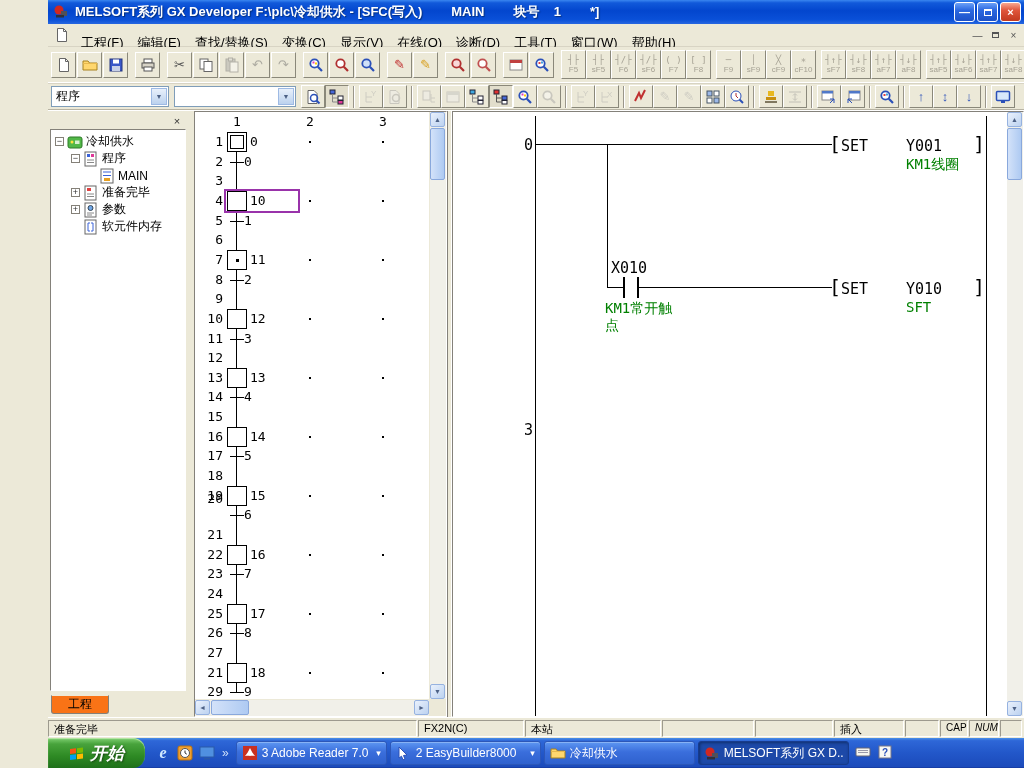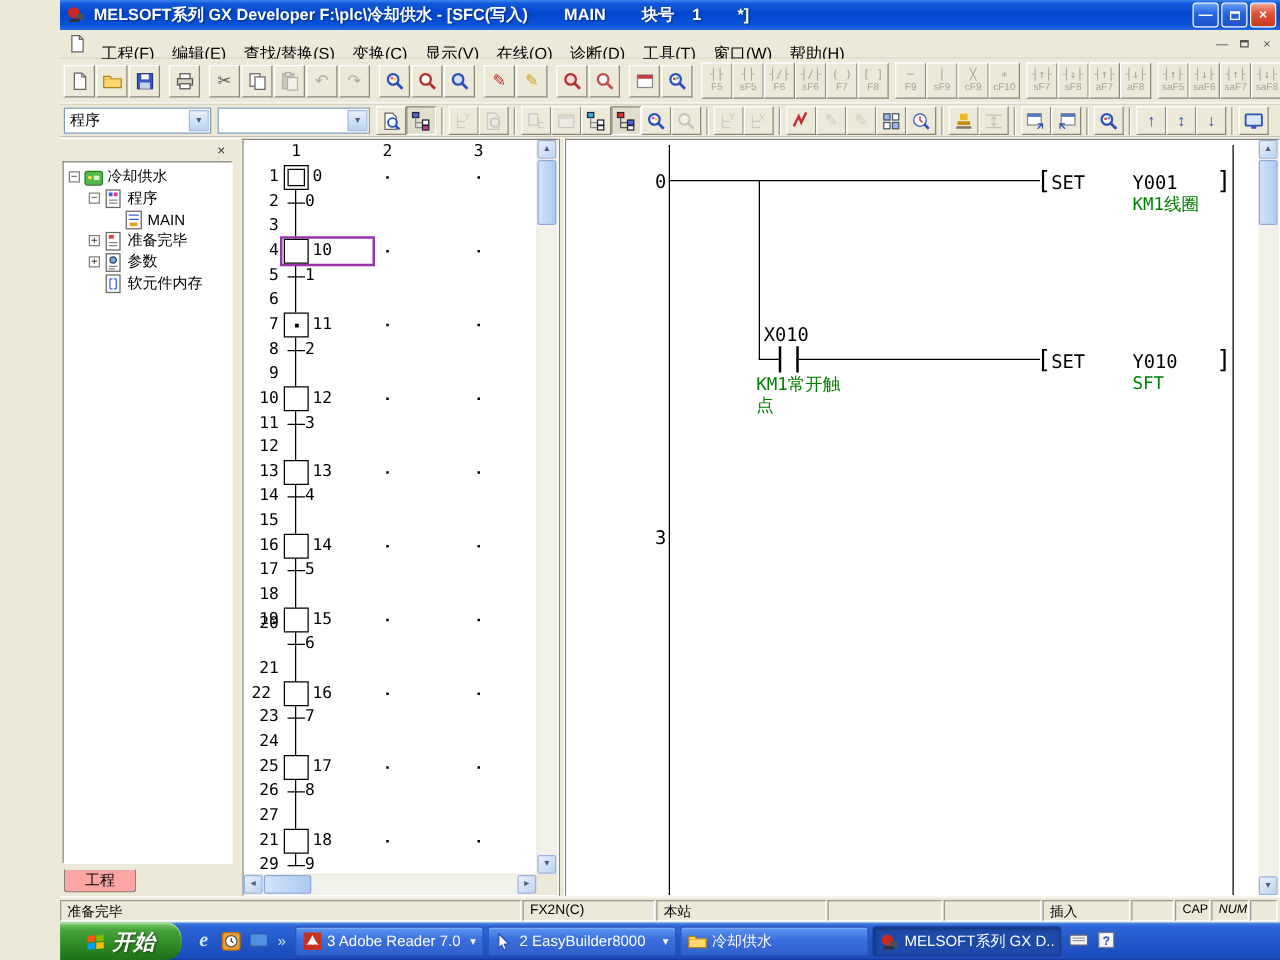--- a/index.html
+++ b/index.html
@@ -68,21 +68,21 @@
     font-size:11px; line-height:11px; color:#333; background:#ECE9D8; border:1px solid #ECE9D8; }
   #tree-box { height:562px; background:#fff; border:1px solid; border-color:#84817A #fff #fff #84817A;
     overflow:hidden; padding:3px 0 0 2px; }
   .tree-row { height:17px; display:flex; align-items:center; white-space:nowrap; }
   .expander { width:9px; height:9px; flex:0 0 auto; border:1px solid #848078; background:#fff;
     font-size:9px; line-height:7px; text-align:center; color:#333; margin-right:3px; }
   .exp-spacer { width:12px; flex:0 0 auto; }
   .tree-ico { width:16px; height:15px; flex:0 0 auto; margin-right:3px; }
   .tree-label { font-size:12px; color:#000; }
   #dock-tabzone { flex:1; display:flex; align-items:flex-end; padding:2px 0 1px 1px; }
-  #project-tab { width:58px; height:19px; background:#fca5a5; border:1px solid #848078; border-top-color:#ECE9D8;
+  #project-tab { width:58px; height:19px; background:#f97316; border:1px solid #848078; border-top-color:#ECE9D8;
     border-radius:0 0 3px 3px; display:flex; align-items:center; justify-content:center; font-size:12px; }
 
   #splitter { width:6px; flex:0 0 auto; }
 
   
   #sfc-panel { width:253px; flex:0 0 auto; position:relative; background:#ECE9D8;
     border:1px solid; border-color:#84817A #fff #fff #84817A; }
   #sfc-content { position:absolute; left:0; top:0; right:17px; bottom:17px; background:#fff; overflow:hidden; }
   .sfc-col { position:absolute; width:16px; text-align:center; font:13px "DejaVu Sans Mono",monospace; color:#000; top:2px; }
   .sfc-num { position:absolute; left:0; width:28px; text-align:right; font:13px "DejaVu Sans Mono",monospace; color:#000; }
@@ -796,21 +796,21 @@
           <span class="sfc-num" style="top: 356.05px;">18</span>
           <span class="sfc-num" style="top: 375.7px;">19</span>
           <div class="sfc-box" style="top: 373.7px;"></div>
           <span class="sfc-steplbl" style="top: 375.7px;">15</span>
           <div class="sfc-dot2" style="left: 114px; top: 382.7px;"></div>
           <div class="sfc-dot2" style="left: 187px; top: 382.7px;"></div>
           <span class="sfc-num" style="top: 379px;">20</span>
           <div class="sfc-tick" style="top: 403.35px;"></div>
           <span class="sfc-translbl" style="top: 395.35px;">6</span>
           <span class="sfc-num" style="top: 415px;">21</span>
-          <span class="sfc-num" style="top: 434.65px; text-align: center;">22</span>
+          <span class="sfc-num" style="top: 434.65px;">22</span>
           <div class="sfc-box" style="top: 432.65px;"></div>
           <span class="sfc-steplbl" style="top: 434.65px;">16</span>
           <div class="sfc-dot2" style="left: 114px; top: 441.65px;"></div>
           <div class="sfc-dot2" style="left: 187px; top: 441.65px;"></div>
           <span class="sfc-num" style="top: 454.3px;">23</span>
           <div class="sfc-tick" style="top: 462.3px;"></div>
           <span class="sfc-translbl" style="top: 454.3px;">7</span>
           <span class="sfc-num" style="top: 473.95px;">24</span>
           <span class="sfc-num" style="top: 493.6px;">25</span>
           <div class="sfc-box" style="top: 491.6px;"></div>

